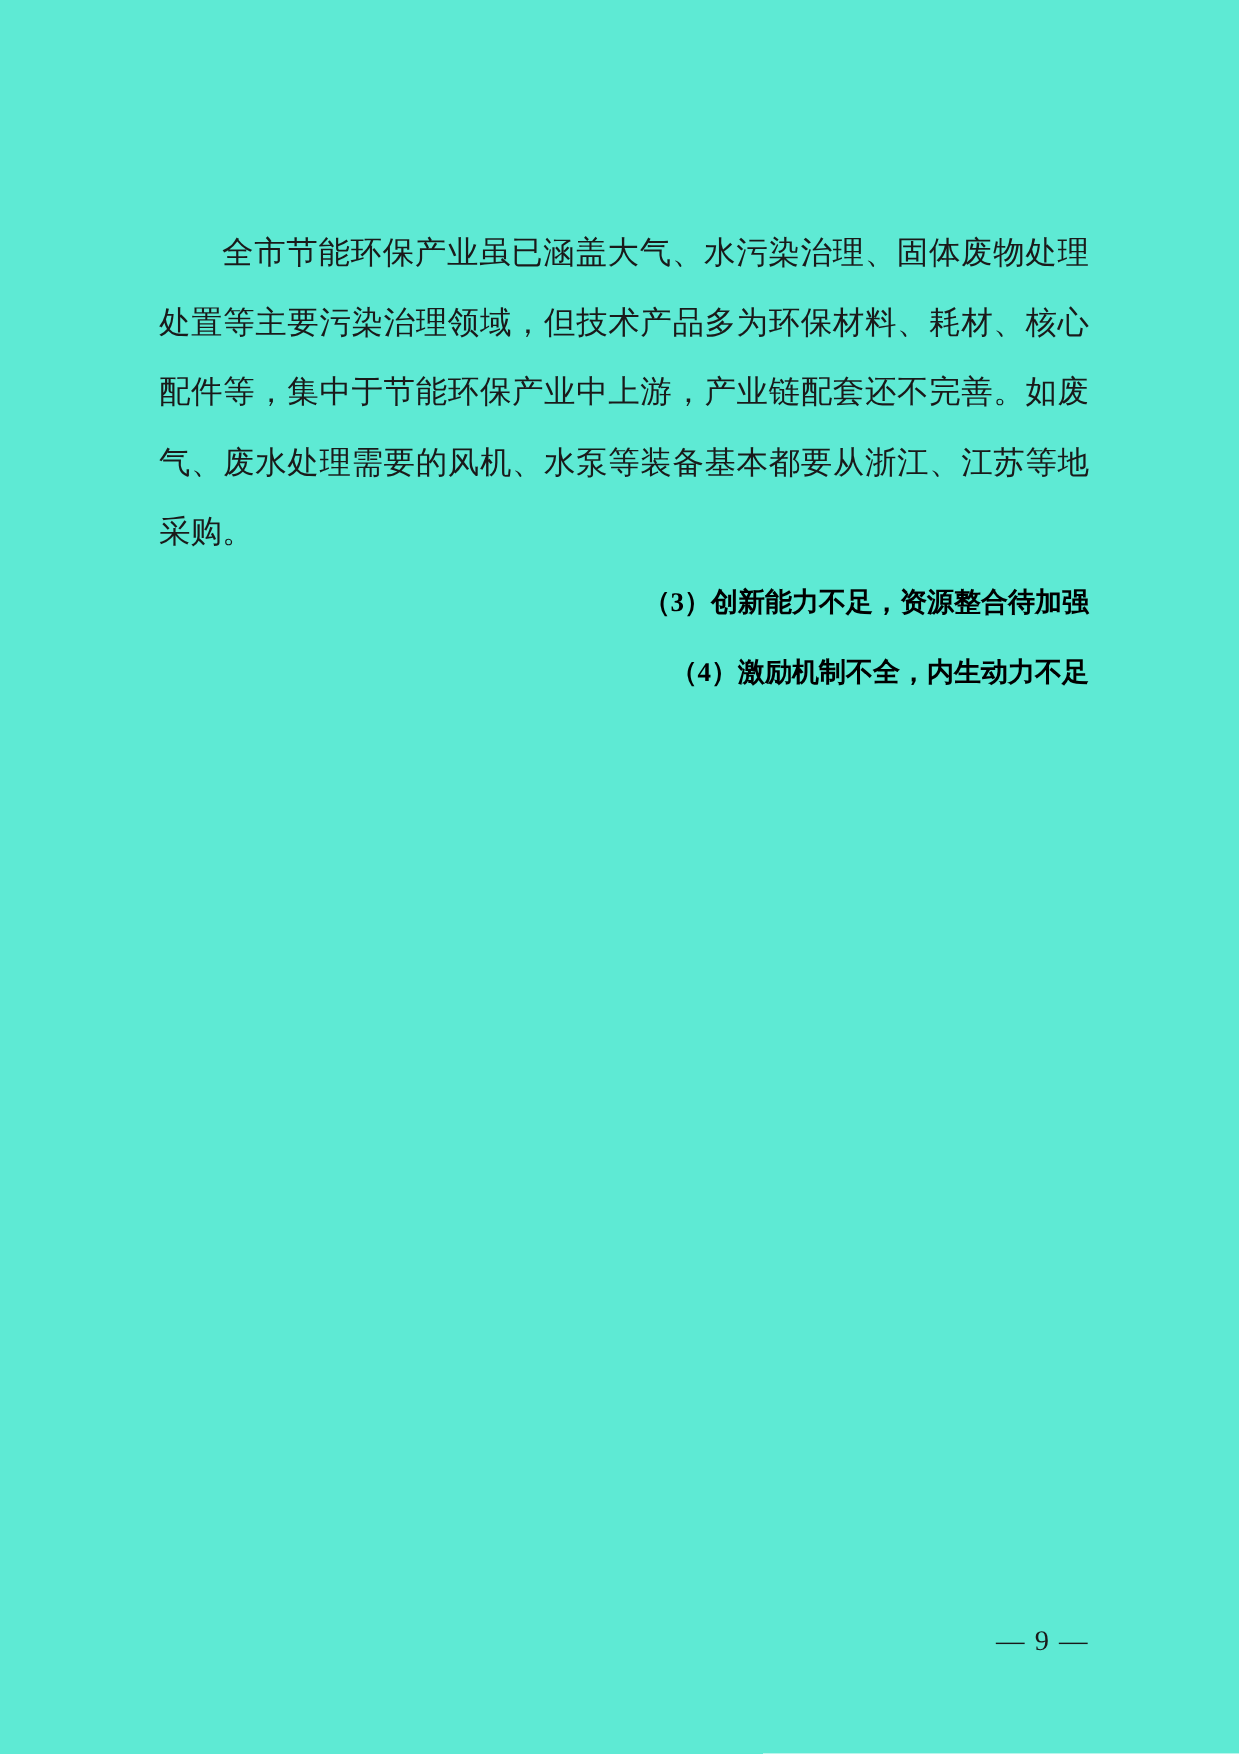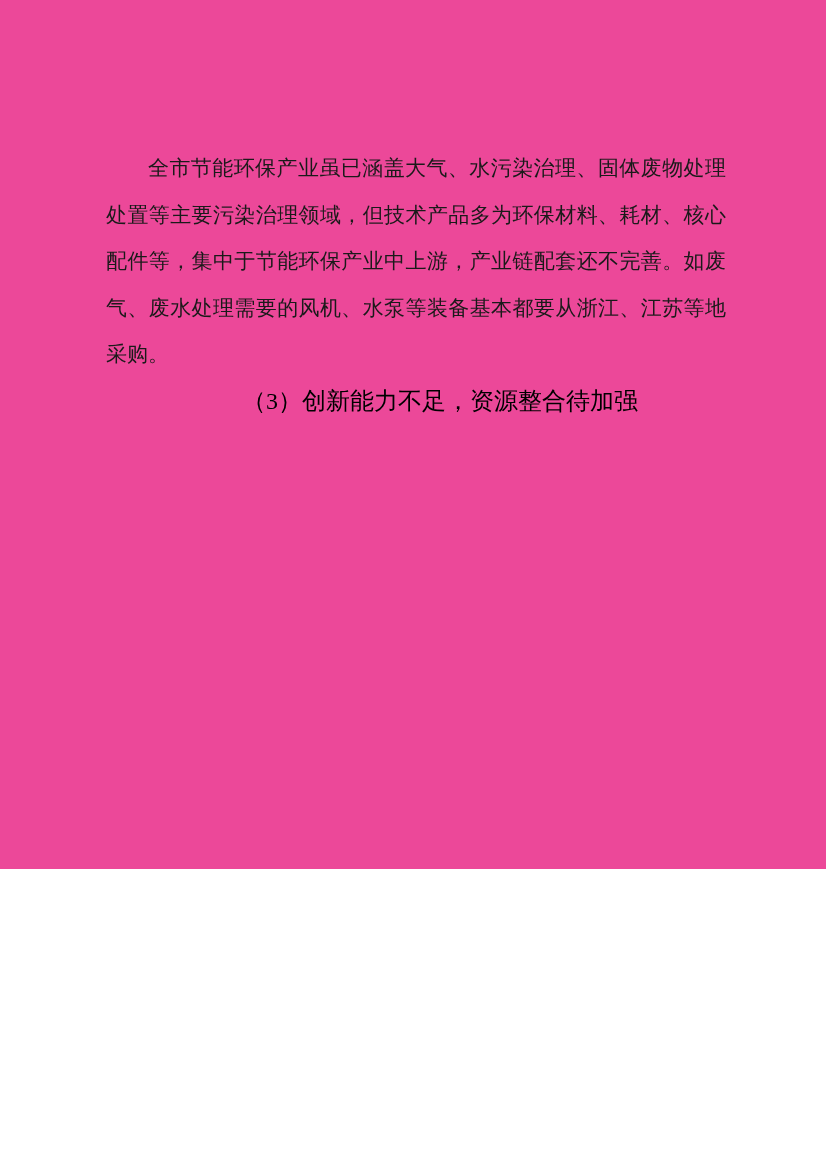--- a/index.html
+++ b/index.html
@@ -3,22 +3,22 @@
 <meta charset="utf-8">
 <style>
   html, body {
     margin: 0;
     padding: 0;
     background: #ffffff;
   }
   .page {
     position: relative;
     width: 826px;
-    height: 869px;
-    background: #ec4899;
+    height: 1169px;
+    background: #5eead4;
     font-family: "Liberation Serif", "DejaVu Serif", serif;
     color: #1a1a1a;
     overflow: hidden;
   }
   .content {
     position: absolute;
     left: 106px;
     top: 145px;
     width: 620px;
   }
@@ -26,24 +26,24 @@
     margin: 0;
     font-size: 21px;
     line-height: 46.6px;
     text-align: justify;
     text-justify: inter-ideograph;
     text-indent: 2em;
     word-break: normal;
   }
   .heading {
     margin: 0;
-    font-size: 24px;
+    font-size: 18px;
     line-height: 46.6px;
-    font-weight: normal;
-    text-align: center;
+    font-weight: bold;
+    text-align: right;
     text-indent: 2em;
     color: #000000;
   }
   .page-number {
     position: absolute;
     top: 1082px;
     right: 100px;
     font-size: 19px;
     line-height: 26px;
     letter-spacing: 1px;
@@ -51,15 +51,16 @@
     font-family: "Liberation Serif", "DejaVu Serif", serif;
   }
 </style>
 </head>
 <body>
 
 <div class="page">
   <div class="content">
     <p class="para">全市节能环保产业虽已涵盖大气、水污染治理、固体废物处理处置等主要污染治理领域，但技术产品多为环保材料、耗材、核心配件等，集中于节能环保产业中上游，产业链配套还不完善。如废气、废水处理需要的风机、水泵等装备基本都要从浙江、江苏等地采购。</p>
     <h3 class="heading">（3）创新能力不足，资源整合待加强</h3>
+    <h3 class="heading">（4）激励机制不全，内生动力不足</h3>
   </div>
   <div class="page-number">— 9 —</div>
 </div>
 
 </body></html>

